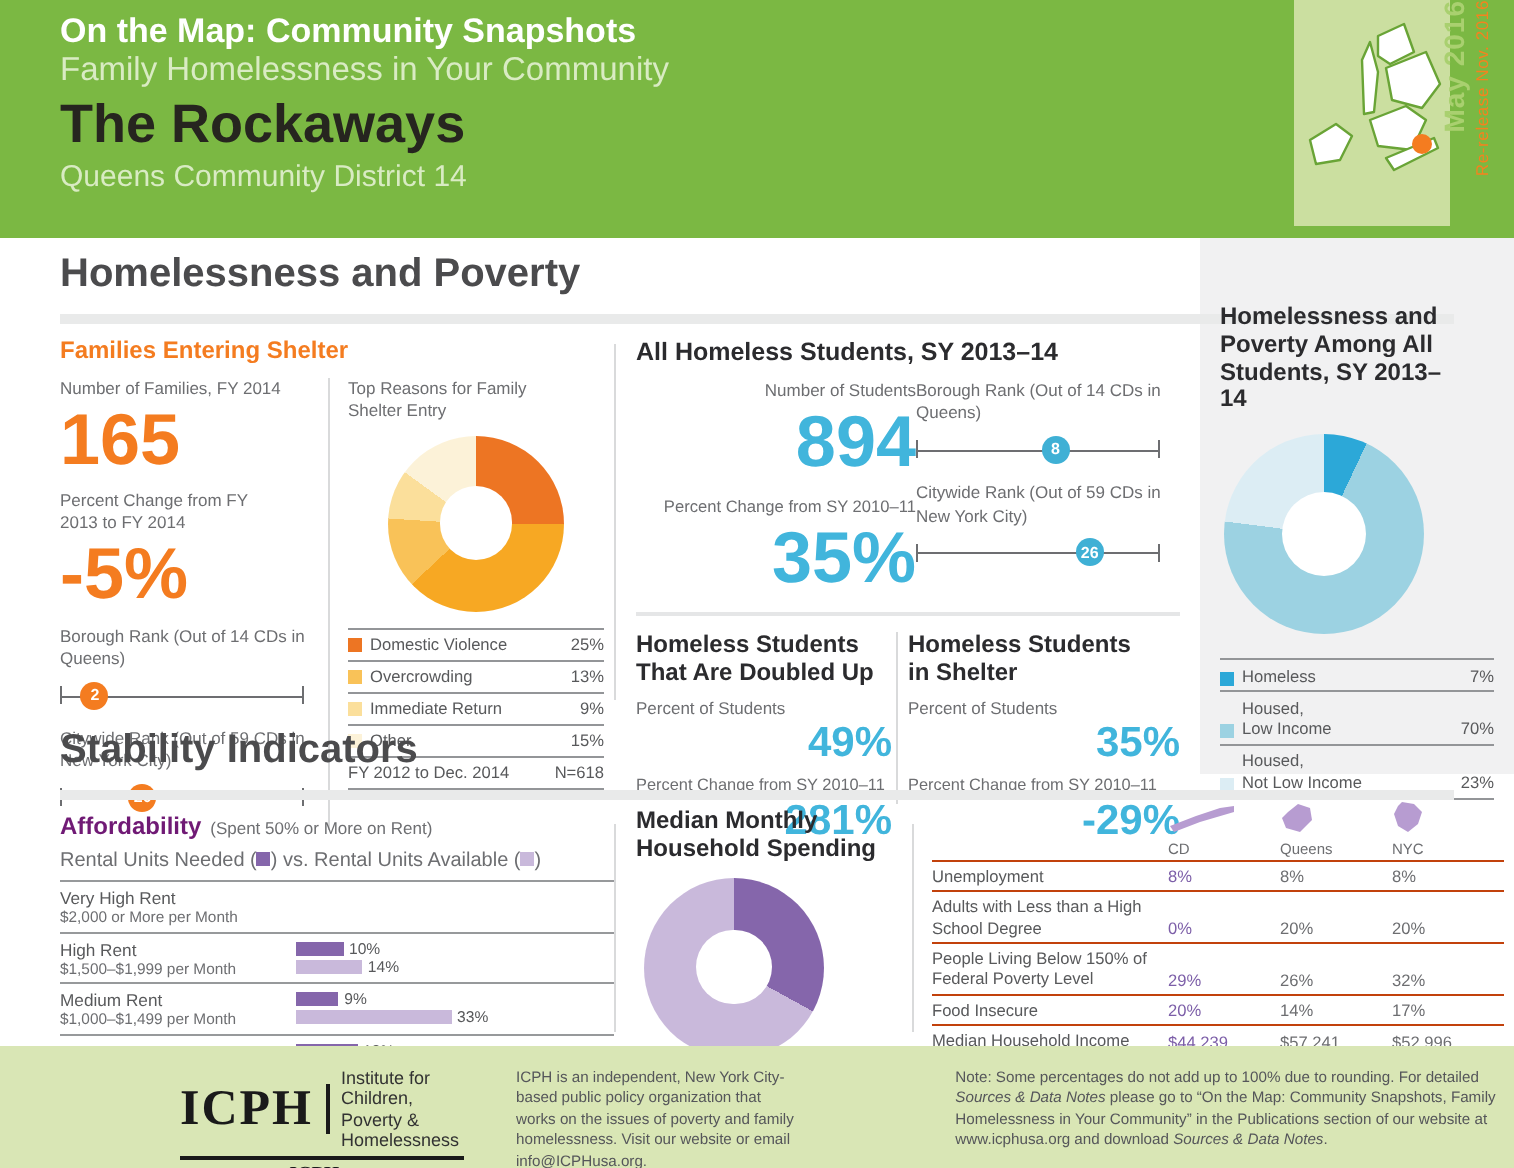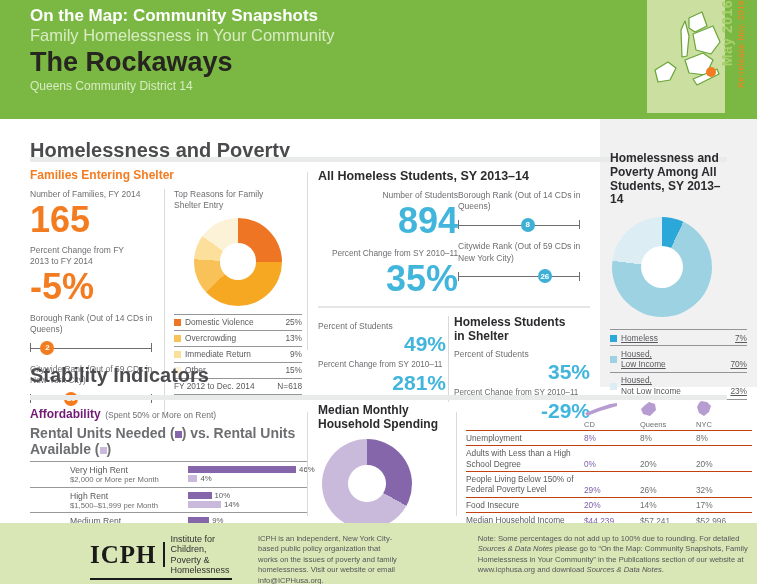--- a/index.html
+++ b/index.html
@@ -4,21 +4,21 @@
 <style>
   html,body{margin:0;padding:0;background:#fff;}
   .page{position:relative;width:757px;height:584px;background:#fff;overflow:hidden;
         font-family:"Liberation Sans",sans-serif;color:#58595B;}
   
   .header{position:absolute;left:0;top:0;width:757px;height:119px;background:#7BB843;}
   .header-text{position:absolute;left:30px;top:6px;}
   .h-kicker{font-size:17px;font-weight:bold;color:#FFFFFF;line-height:1.15;}
   .h-sub{font-size:16.5px;color:#D9EBC3;line-height:1.15;}
   .h-title{font-size:27px;font-weight:bold;color:#26251F;line-height:1.1;margin-top:3px;}
-  .h-district{font-size:12px;color:#D9EBC3;line-height:1.15;margin-top:3px;}
+  .h-district{font-size:15px;color:#D9EBC3;line-height:1.15;margin-top:3px;}
   .mapbox{position:absolute;right:32px;top:0;width:78px;height:113px;background:#CBDFA0;}
   .mapbox svg{display:block;margin:4px auto 0;}
   .strip-rot{position:absolute;top:115px;right:-77px;width:115px;height:38px;
              transform:rotate(-90deg);transform-origin:0 0;text-align:right;}
   .s-date{font-size:14px;font-weight:bold;color:#A9D06F;line-height:1.2;letter-spacing:.5px;}
   .s-rerelease{font-size:8.5px;color:#F5821F;line-height:1.2;letter-spacing:.3px;}
   
   .sec-title{position:absolute;left:30px;font-size:20px;font-weight:bold;color:#4B4B4D;}
   .hr{position:absolute;left:30px;width:697px;height:5px;background:#E9EAEA;}
   .panel{position:absolute;left:600px;top:119px;width:157px;height:268px;background:#F1F1F2;}
@@ -43,35 +43,35 @@
                display:flex;align-items:center;justify-content:center;}
   .dot.or{background:#F47C20;} .dot.bl{background:#3FB0D5;}
   
   .donut{position:relative;border-radius:50%;}
   .donut::after{content:'';position:absolute;left:29%;top:29%;width:42%;height:42%;
                 border-radius:50%;background:#fff;}
   
   .ltable{width:100%;}
   .lrow{display:flex;align-items:center;border-top:1px solid #939598;padding:2.5px 0;
         font-size:8.3px;color:#58595B;}
-  .lrow.top2{align-items:center;text-decoration:underline;}
+  .lrow.top2{align-items:flex-end;}
   .lrow.last{border-bottom:1px solid #939598;}
   .sw{display:inline-block;width:7px;height:7px;margin-right:4px;flex:none;margin-top:1px;}
   .sw.o1{background:#ED7523;} .sw.o2{background:#F7A823;} .sw.o3{background:#F9C258;}
   .sw.o4{background:#FBDF9B;} .sw.o5{background:#FCF2D8;}
   .sw.b1{background:#2CA8D8;} .sw.b2{background:#9CD2E2;} .sw.b3{background:#DCEDF4;}
   .sw.p1{background:#8566AB;} .sw.p2{background:#C9B9DB;}
   .lval{margin-left:auto;}
   .ltxt div{line-height:1.25;}
   .lrow .bot{align-self:flex-end;}
   
-  .leg-line{font-size:14px;color:#6D6E71;margin:3px 0 4px 0;font-weight:bold;}
+  .leg-line{font-size:10px;color:#6D6E71;margin:3px 0 4px 0;}
   .brow{display:flex;border-top:1px solid #97999B;padding:3px 0 2px 0;}
   .brow.last{border-bottom:1px solid #97999B;}
-  .blabel{width:118px;flex:none;margin-left:40px;}
+  .blabel{width:118px;flex:none;}
   .bl1{font-size:8.6px;color:#58595B;line-height:1.2;}
   .bl2{font-size:7.7px;color:#6D6E71;line-height:1.2;}
   .bars{flex:1;}
   .bline{height:9px;display:flex;align-items:center;}
   .bar{display:inline-block;height:7px;flex:none;}
   .bar.needed{background:#8566AB;} .bar.avail{background:#C9B9DB;}
   .bpct{font-size:7.8px;color:#58595B;margin-left:3px;}
   
   .ctable{font-size:8.3px;}
   .chead{display:flex;align-items:flex-end;padding-bottom:1px;}
@@ -123,21 +123,21 @@
       </svg>
     </div>
     <div class="strip-rot">
       <div class="s-date">May 2016</div>
       <div class="s-rerelease">Re-release Nov. 2016</div>
     </div>
   </div>
 
   <div class="panel"></div>
 
-  <div class="sec-title" style="top:139px;">Homelessness and Poverty</div>
+  <div class="sec-title" style="top:126px;">Homelessness and Poverty</div>
   <div class="hr" style="top:157px;"></div>
 
   <div class="abs" style="left:30px;top:169px;width:272px;">
     <div class="h3 or">Families Entering Shelter</div>
     <div style="display:flex;margin-top:6px;">
       <div style="width:134px;flex:none;">
         <div class="lbl" style="white-space:nowrap;">Number of Families, FY 2014</div>
         <div class="big or" style="margin:2px 0 7px 0;">165</div>
         <div class="lbl" style="max-width:110px;">Percent Change from FY 2013 to FY 2014</div>
         <div class="big or" style="margin:2px 0 8px 0;">-5%</div>
@@ -209,20 +209,21 @@
         <div class="slider">
           <div class="track"></div>
           <div class="ends"></div>
           <div class="dot bl" style="left: 71.1864%;">26</div>
         </div>
       </div>
     </div>
     <div style="height:2px;background:#E5E6E7;margin:9px 0 8px 0;"></div>
     <div style="display:flex;">
       <div style="width:128px;flex:none;">
+        <div class="h3 dk" style="width:122px;">Homeless Students That Are Doubled Up</div>
         <div class="lbl" style="margin-top:5px;">Percent of Students</div>
         <div class="mid bl" style="margin:1px 0 5px 0;">49%</div>
         <div class="lbl" style="white-space:nowrap;font-size:8.2px;">Percent Change from SY 2010–11</div>
         <div class="mid bl" style="margin-top:1px;">281%</div>
       </div>
       <div class="vsep" style="position:static;height:86px;margin:0 5px 0 2px;"></div>
       <div style="flex:1;">
         <div class="h3 dk" style="width:122px;">Homeless Students in Shelter</div>
         <div class="lbl" style="margin-top:5px;">Percent of Students</div>
         <div class="mid bl" style="margin:1px 0 5px 0;">35%</div>
@@ -269,30 +270,20 @@
       <span class="lbl">(Spent 50% or More on Rent)</span>
     </div>
     <div class="leg-line">
       <span>Rental Units Needed (</span><span class="sw p1" style="margin:0;"></span><span>) vs. Rental Units Available (</span><span class="sw p2" style="margin:0;"></span><span>)</span>
     </div>
     <div>
       <div class="brow">
         <div class="blabel">
             <div class="bl1">Very High Rent</div>
             <div class="bl2">$2,000 or More per Month</div>
-          </div>
-        <div class="bars">
-            <div class="bline">
-              <span class="bar needed" style="width: 108.1px;"></span>
-              <span class="bpct">46%</span>
-            </div>
-            <div class="bline">
-              <span class="bar avail" style="width: 9.4px;"></span>
-              <span class="bpct">4%</span>
-            </div>
           </div>
       </div>
       <div class="brow">
         <div class="blabel">
             <div class="bl1">High Rent</div>
             <div class="bl2">$1,500–$1,999 per Month</div>
           </div>
         <div class="bars">
             <div class="bline">
               <span class="bar needed" style="width: 23.5px;"></span>

